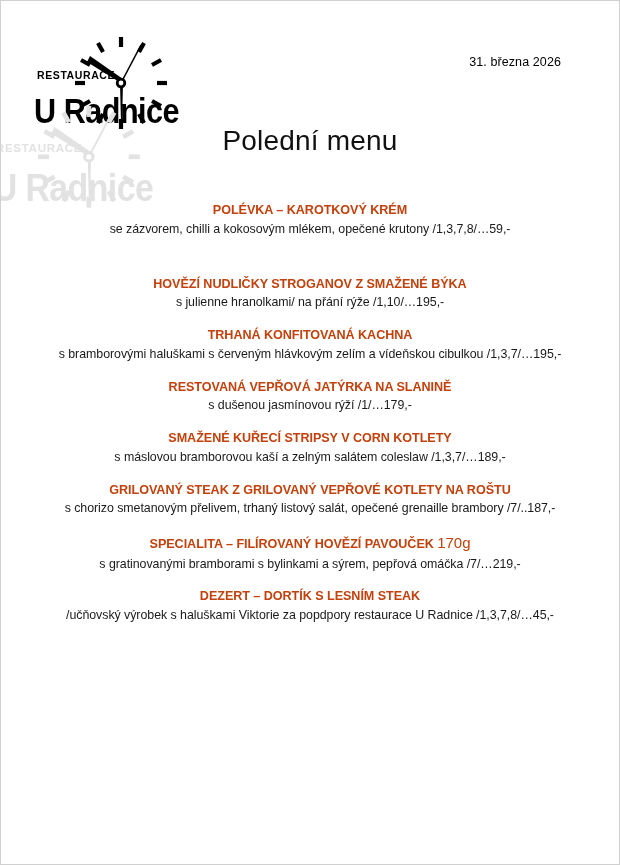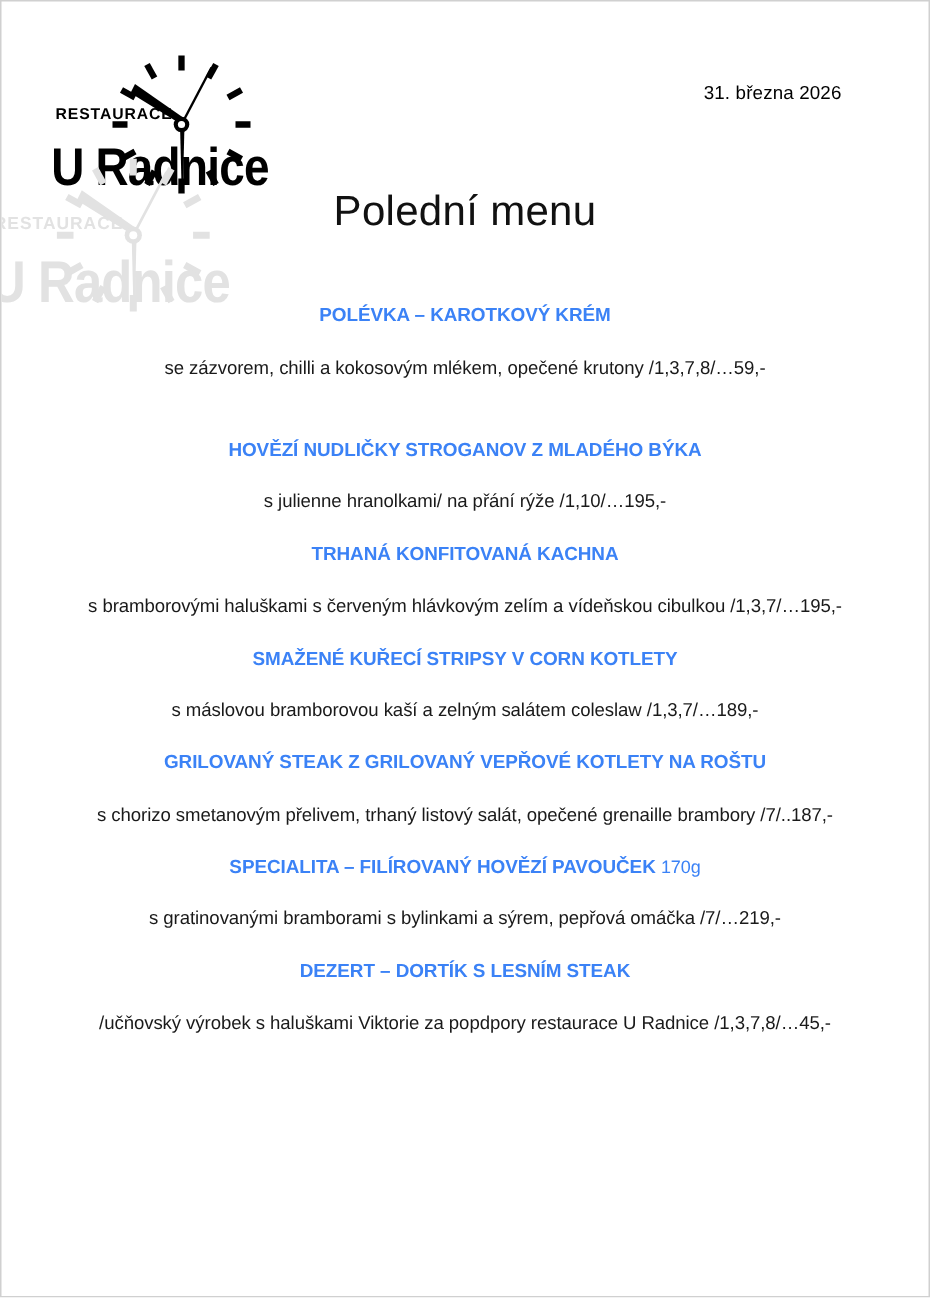--- a/index.html
+++ b/index.html
@@ -65,36 +65,36 @@
   .menu-item {
     text-align: center;
     margin-bottom: 14px;
   }
   .menu-item.gap-after {
     margin-bottom: 36px;
   }
   .item-name {
     font-size: 12.6px;
     font-weight: bold;
-    color: #3b82f6;
+    color: #c2410c;
     line-height: 1.5;
     letter-spacing: -0.05px;
   }
   .item-weight {
     font-weight: normal;
-    font-size: 12px;
+    font-size: 15px;
     margin-top: 12px;
   }
   .item-desc {
     font-size: 12.4px;
     font-weight: normal;
     color: #1a1a1a;
     line-height: 1.5;
     max-width: 505px;
-    margin: 16px auto;
+    margin: 0 auto;
     letter-spacing: -0.05px;
   }
 
   
   .logo-bottom {
     position: absolute;
     right: 16px;
     bottom: 24px;
     width: 190px;
     height: 124px;
@@ -155,29 +155,33 @@
   <div class="doc-title">Polední menu</div>
 
   <div class="menu">
 
     <div class="menu-item gap-after">
       <div class="item-name">POLÉVKA – KAROTKOVÝ KRÉM</div>
       <div class="item-desc">se zázvorem, chilli a kokosovým mlékem, opečené krutony /1,3,7,8/…59,-</div>
     </div>
 
     <div class="menu-item">
-      <div class="item-name">HOVĚZÍ NUDLIČKY STROGANOV Z MLADÉHO BÝKA</div>
+      <div class="item-name">HOVĚZÍ NUDLIČKY STROGANOV Z SMAŽENÉ BÝKA</div>
       <div class="item-desc">s julienne hranolkami/ na přání rýže /1,10/…195,-</div>
     </div>
 
     <div class="menu-item">
       <div class="item-name">TRHANÁ KONFITOVANÁ KACHNA</div>
       <div class="item-desc">s bramborovými haluškami s červeným hlávkovým zelím a vídeňskou cibulkou /1,3,7/…195,-</div>
     </div>
 
+    <div class="menu-item">
+      <div class="item-name">RESTOVANÁ VEPŘOVÁ JATÝRKA NA SLANINĚ</div>
+      <div class="item-desc">s dušenou jasmínovou rýží /1/…179,-</div>
+    </div>
 
     <div class="menu-item">
       <div class="item-name">SMAŽENÉ KUŘECÍ STRIPSY V CORN KOTLETY</div>
       <div class="item-desc">s máslovou bramborovou kaší a zelným salátem coleslaw /1,3,7/…189,-</div>
     </div>
 
     <div class="menu-item">
       <div class="item-name">GRILOVANÝ STEAK Z GRILOVANÝ VEPŘOVÉ KOTLETY NA ROŠTU</div>
       <div class="item-desc">s chorizo smetanovým přelivem, trhaný listový salát, opečené grenaille brambory /7/..187,-</div>
     </div>

